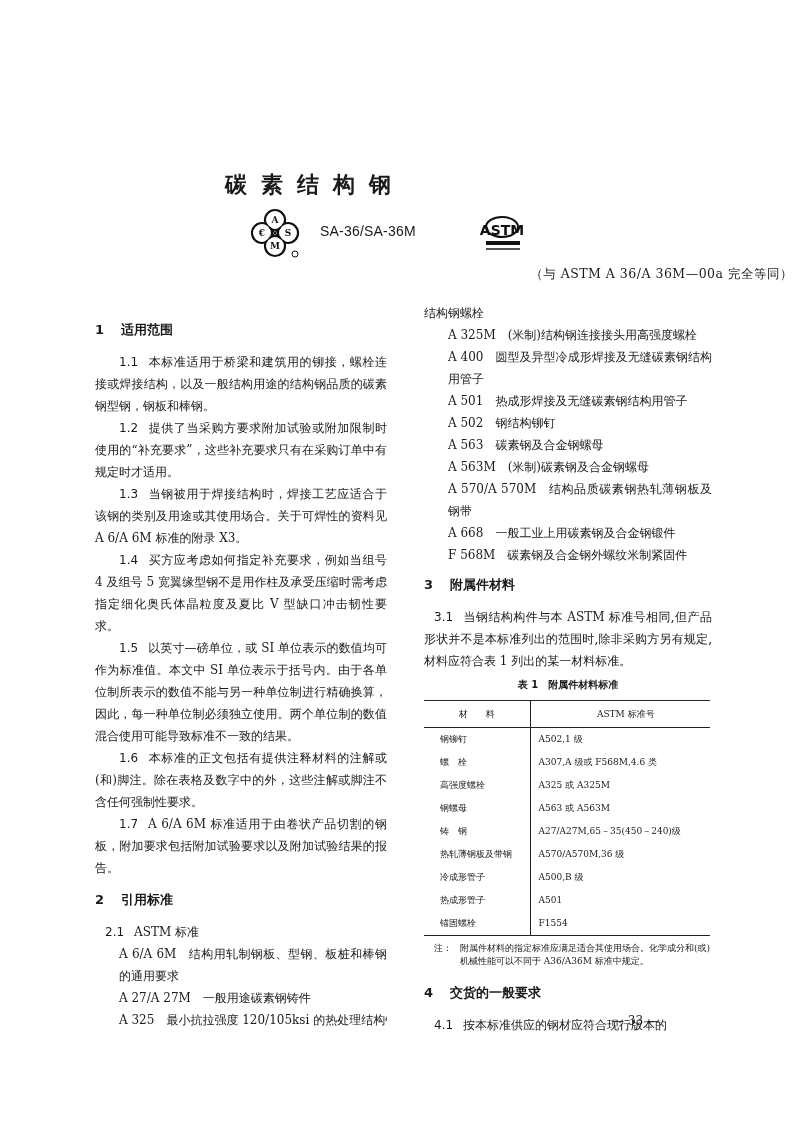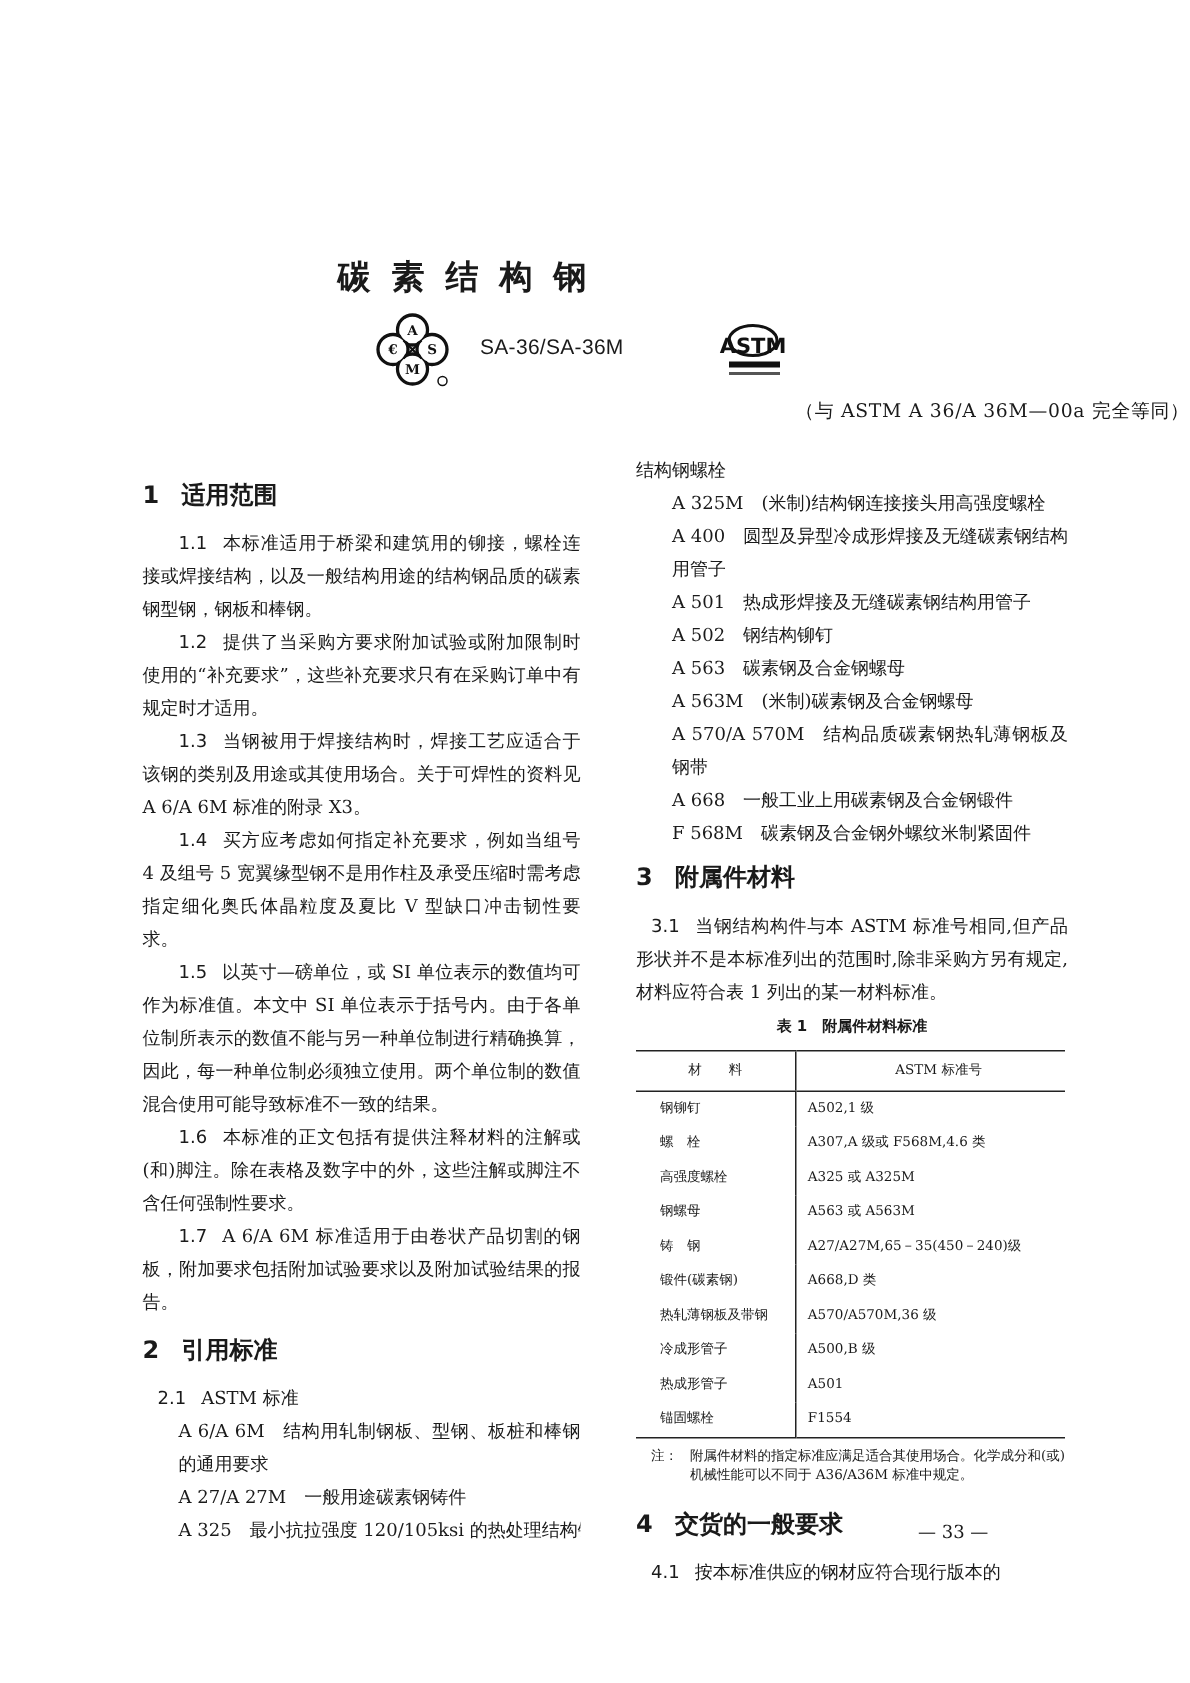--- a/index.html
+++ b/index.html
@@ -11,21 +11,21 @@
   .logo-row { position:absolute; top:205px; left:0; width:793px; height:56px; }
   .logo-asme { position:absolute; left:249px; top:2px; width:52px; height:52px; }
   .logo-astm { position:absolute; left:478px; top:2px; width:52px; height:52px; }
   .designation { position:absolute; left:320px; top:18px; font-family:"Liberation Sans",sans-serif;
                  font-size:14px; letter-spacing:0.2px; }
   .equiv { position:absolute; top:266px; left:0; width:793px; text-align:right; font-size:12.5px; letter-spacing:0.5px; }
 
   .col { position:absolute; font-size:12px; line-height:22px; }
   .col-left { left:95px; top:315px; width:292px; }
   .col-right { left:424px; top:302px; width:288px; }
-  .h { font-family:"DejaVu Sans","Liberation Sans",sans-serif; font-weight:bold; font-size:16px; margin:4px 0 10px 0; }
+  .h { font-family:"DejaVu Sans","Liberation Sans",sans-serif; font-weight:bold; font-size:13px; margin:4px 0 10px 0; }
   .h .num { display:inline-block; width:26px; }
   .p { text-indent:0; margin:0; text-align:justify; }
   .p .lead { padding-left:24px; font-family:"DejaVu Sans","Liberation Sans",sans-serif; }
   .p .clause { margin-right:10px; }
   .ref { padding-left:24px; }
   .ref .code { margin-right:12px; }
 
   .table-caption { text-align:center; font-family:"DejaVu Sans","Liberation Sans",sans-serif; font-weight:bold; font-size:10px; margin:2px 0 4px 0; }
   table.t { width:286px; border-collapse:collapse; font-size:9px; line-height:21px; }
   table.t th { font-weight:normal; border-top:1.5px solid #222; border-bottom:1px solid #222; height:24px; }
@@ -140,24 +140,20 @@
         </tr>
       <tr>
           <td>钢螺母</td>
           <td class="c2">A563 或 A563M</td>
         </tr>
       <tr>
           <td>铸　钢</td>
           <td class="c2">A27/A27M,65－35(450－240)级</td>
         </tr>
       <tr>
-          <td>锻件(碳素钢)</td>
-          <td class="c2">A668,D 类</td>
-        </tr>
-      <tr>
           <td>热轧薄钢板及带钢</td>
           <td class="c2">A570/A570M,36 级</td>
         </tr>
       <tr>
           <td>冷成形管子</td>
           <td class="c2">A500,B 级</td>
         </tr>
       <tr>
           <td>热成形管子</td>
           <td class="c2">A501</td>

